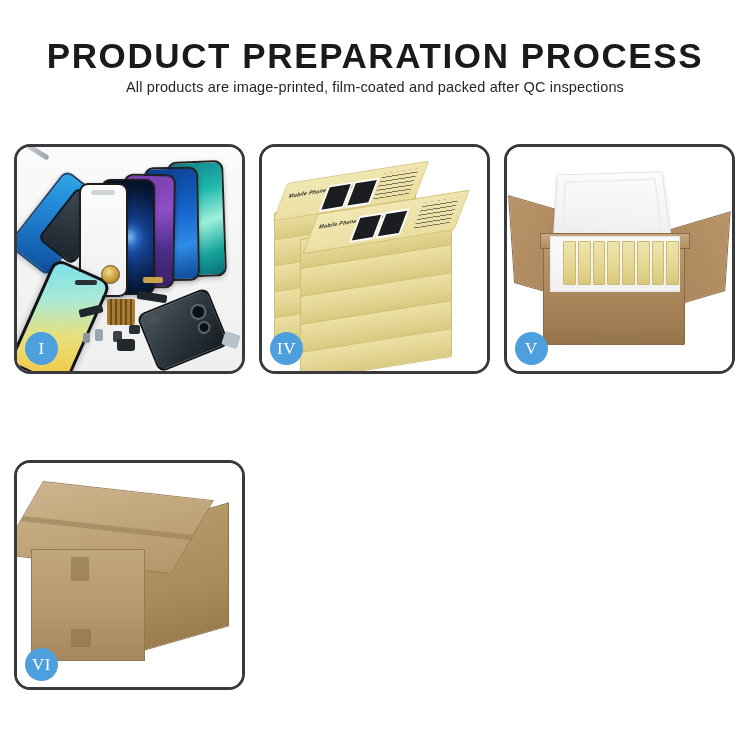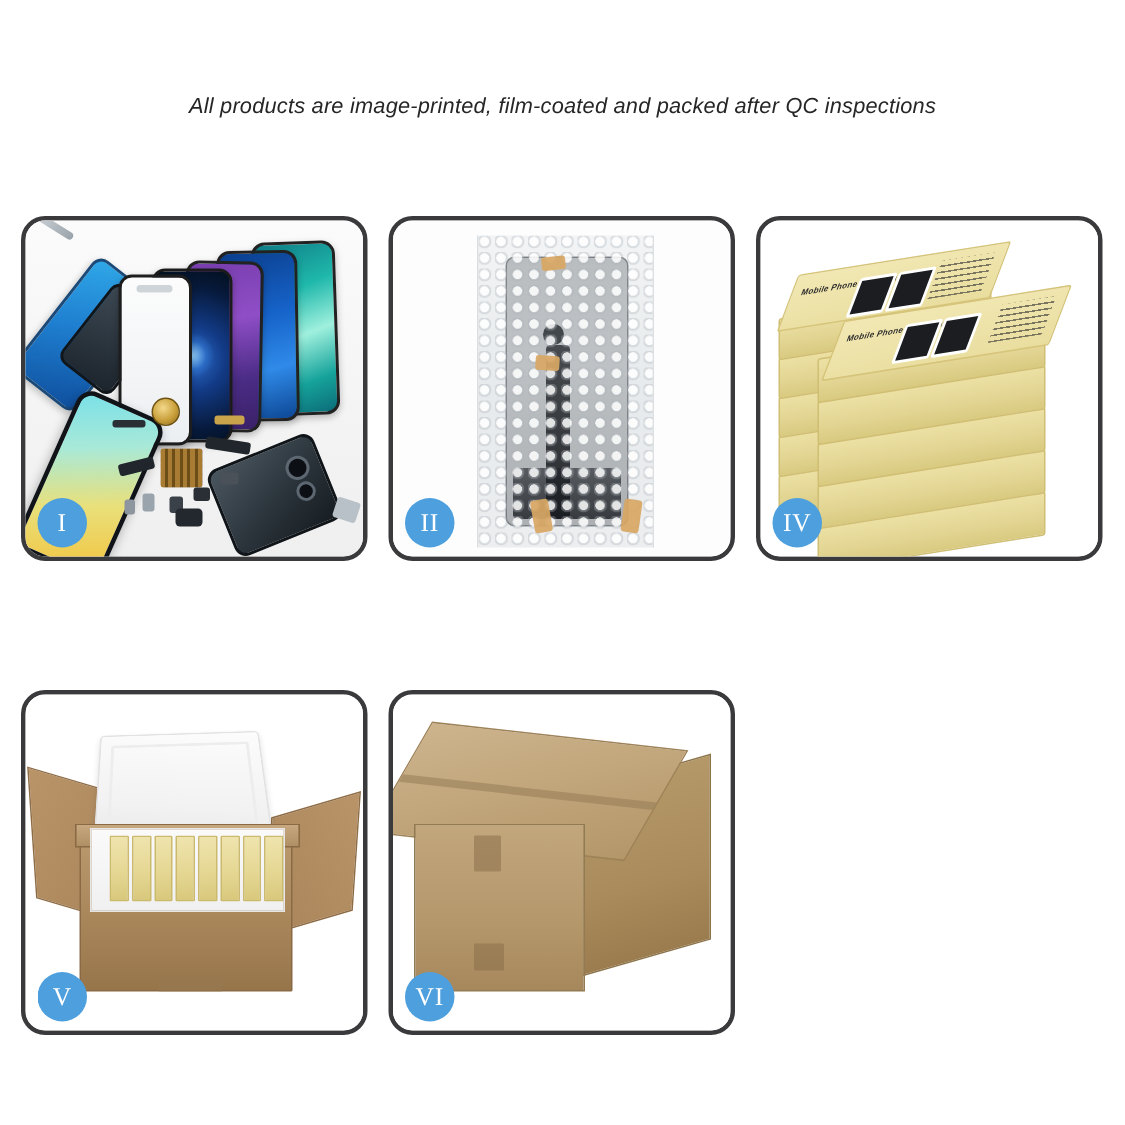--- a/index.html
+++ b/index.html
@@ -29,24 +29,23 @@
     color: #1a1a1a;
     line-height: 1.05;
     margin: 0;
     white-space: nowrap;
   }
   .page-subtitle {
     font-family: "Liberation Sans", sans-serif;
     font-size: 14.5px;
     font-weight: 400;
     color: #262626;
-    margin: 25px 0 0 0;
+    margin: 4px 0 0 0;
     letter-spacing: 0.15px;
     white-space: nowrap;
-    font-style: italic;
   }
 
   
   .grid {
     position: absolute;
     left: 14px;
     top: 144px;
     width: 722px;
     display: grid;
     grid-template-columns: 231px 231px 231px;
@@ -530,20 +529,21 @@
     background: rgba(138,112,74,.55);
     border-radius: 1px;
   }
   .c6-tab.t1 { left: 54px; top: 94px; width: 18px; height: 24px; }
   .c6-tab.t2 { left: 54px; top: 166px; width: 20px; height: 18px; }
 </style>
 </head>
 <body>
 
 <div class="header">
+  <h1 class="page-title">PRODUCT PREPARATION PROCESS</h1>
   <p class="page-subtitle">All products are image-printed, film-coated and packed after QC inspections</p>
 </div>
 
 <div class="grid">
 
   <div class="panel">
     <div class="panel-stage">
       <div class="p1-bg"></div>
 
       <div class="ph-tilt"></div>
@@ -573,38 +573,20 @@
       <div class="part pt-sm3"></div>
       <div class="part pt-sm4"></div>
       <div class="part pt-sm5"></div>
       <div class="part pt-speaker"></div>
       <div class="pt-tool"></div>
       <div class="part pt-screws"></div>
     </div>
     <div class="badge">I</div>
   </div>
 
-  <div class="panel">
-    <div class="panel-stage">
-      <div class="p2-bg"></div>
-      <div class="bubblebag">
-        <div class="innerpart">
-          <span class="cam"></span>
-          <span class="strip"></span>
-          <span class="darkbase"></span>
-        </div>
-        <div class="bubbles"></div>
-        <div class="tape tape-top"></div>
-        <div class="tape tape-mid"></div>
-        <div class="tape tape-bl"></div>
-        <div class="tape tape-br"></div>
-      </div>
-    </div>
-    <div class="badge">II</div>
-  </div>
 
 
   <div class="panel">
     <div class="panel-stage">
       <div class="p4-bg"></div>
       <div class="stack">
         <div class="sbox sb-l5"></div>
         <div class="sbox sb-l4"></div>
         <div class="sbox sb-l3"></div>
         <div class="sbox sb-l2"></div>

